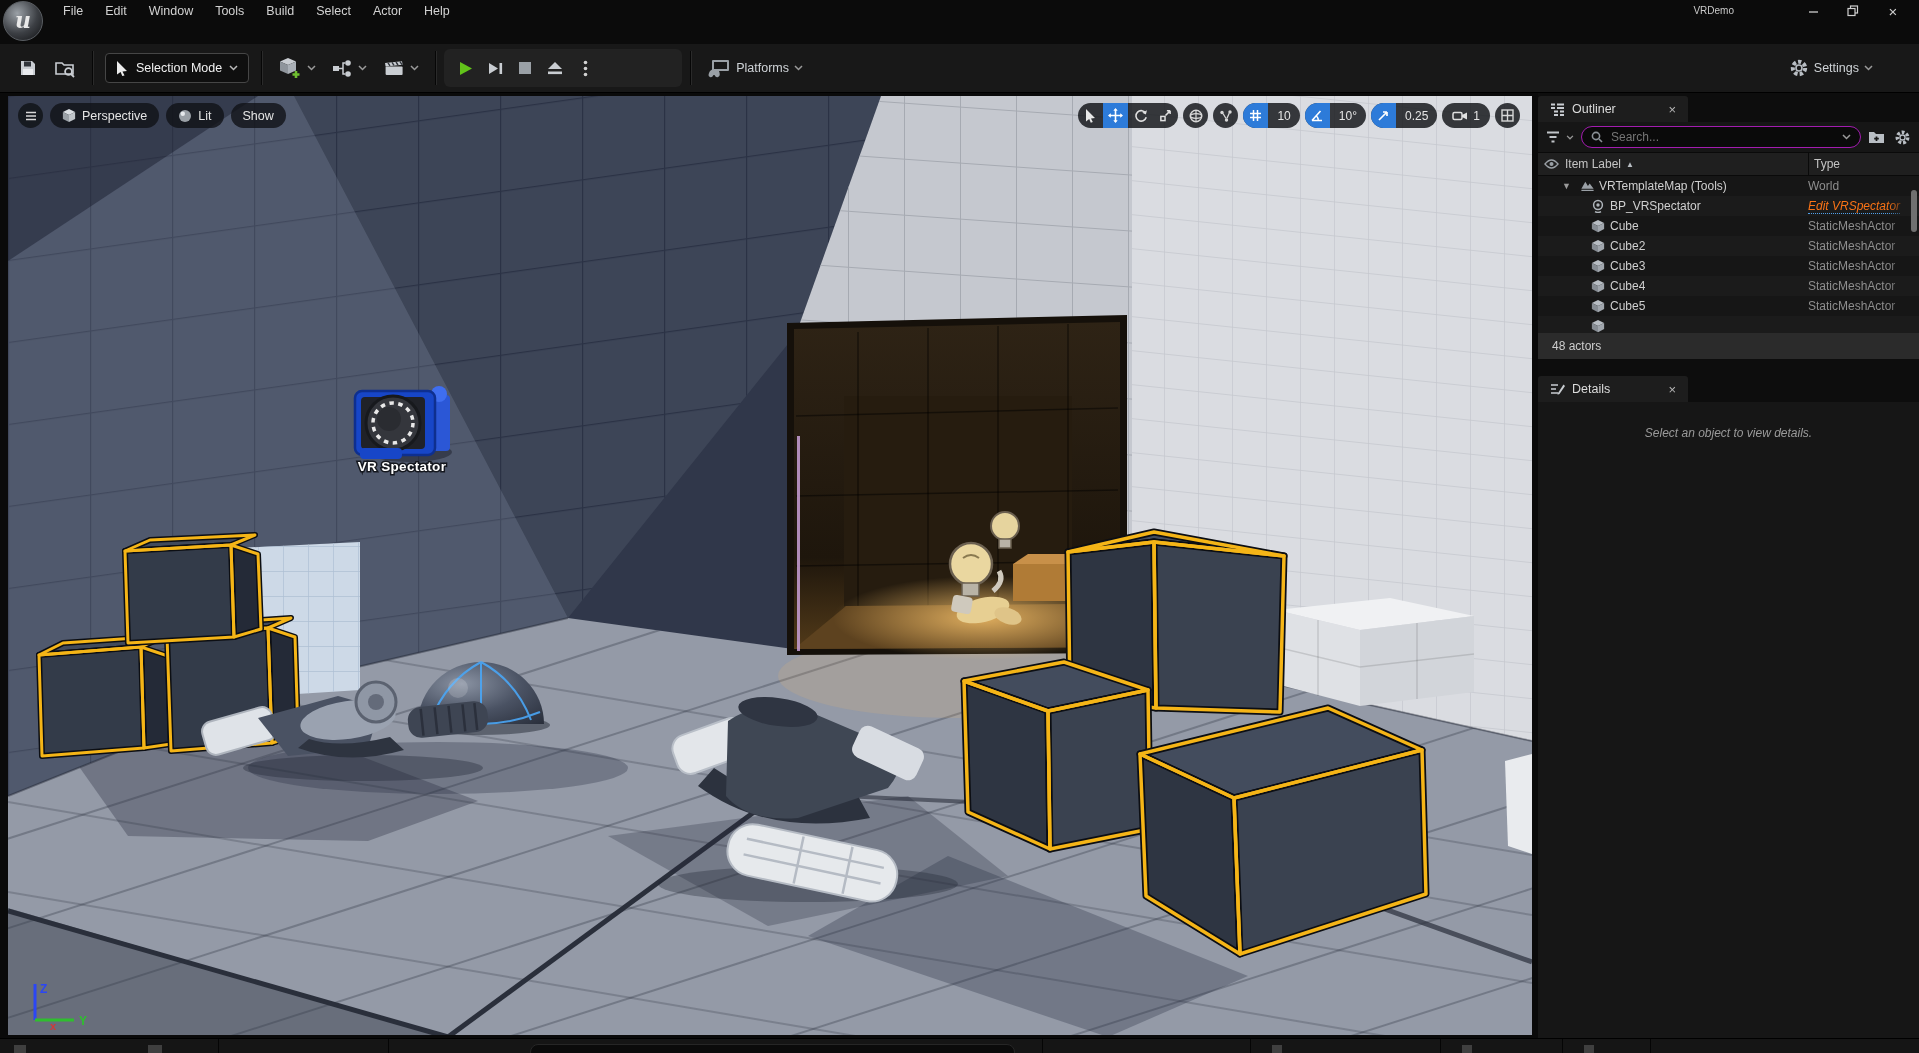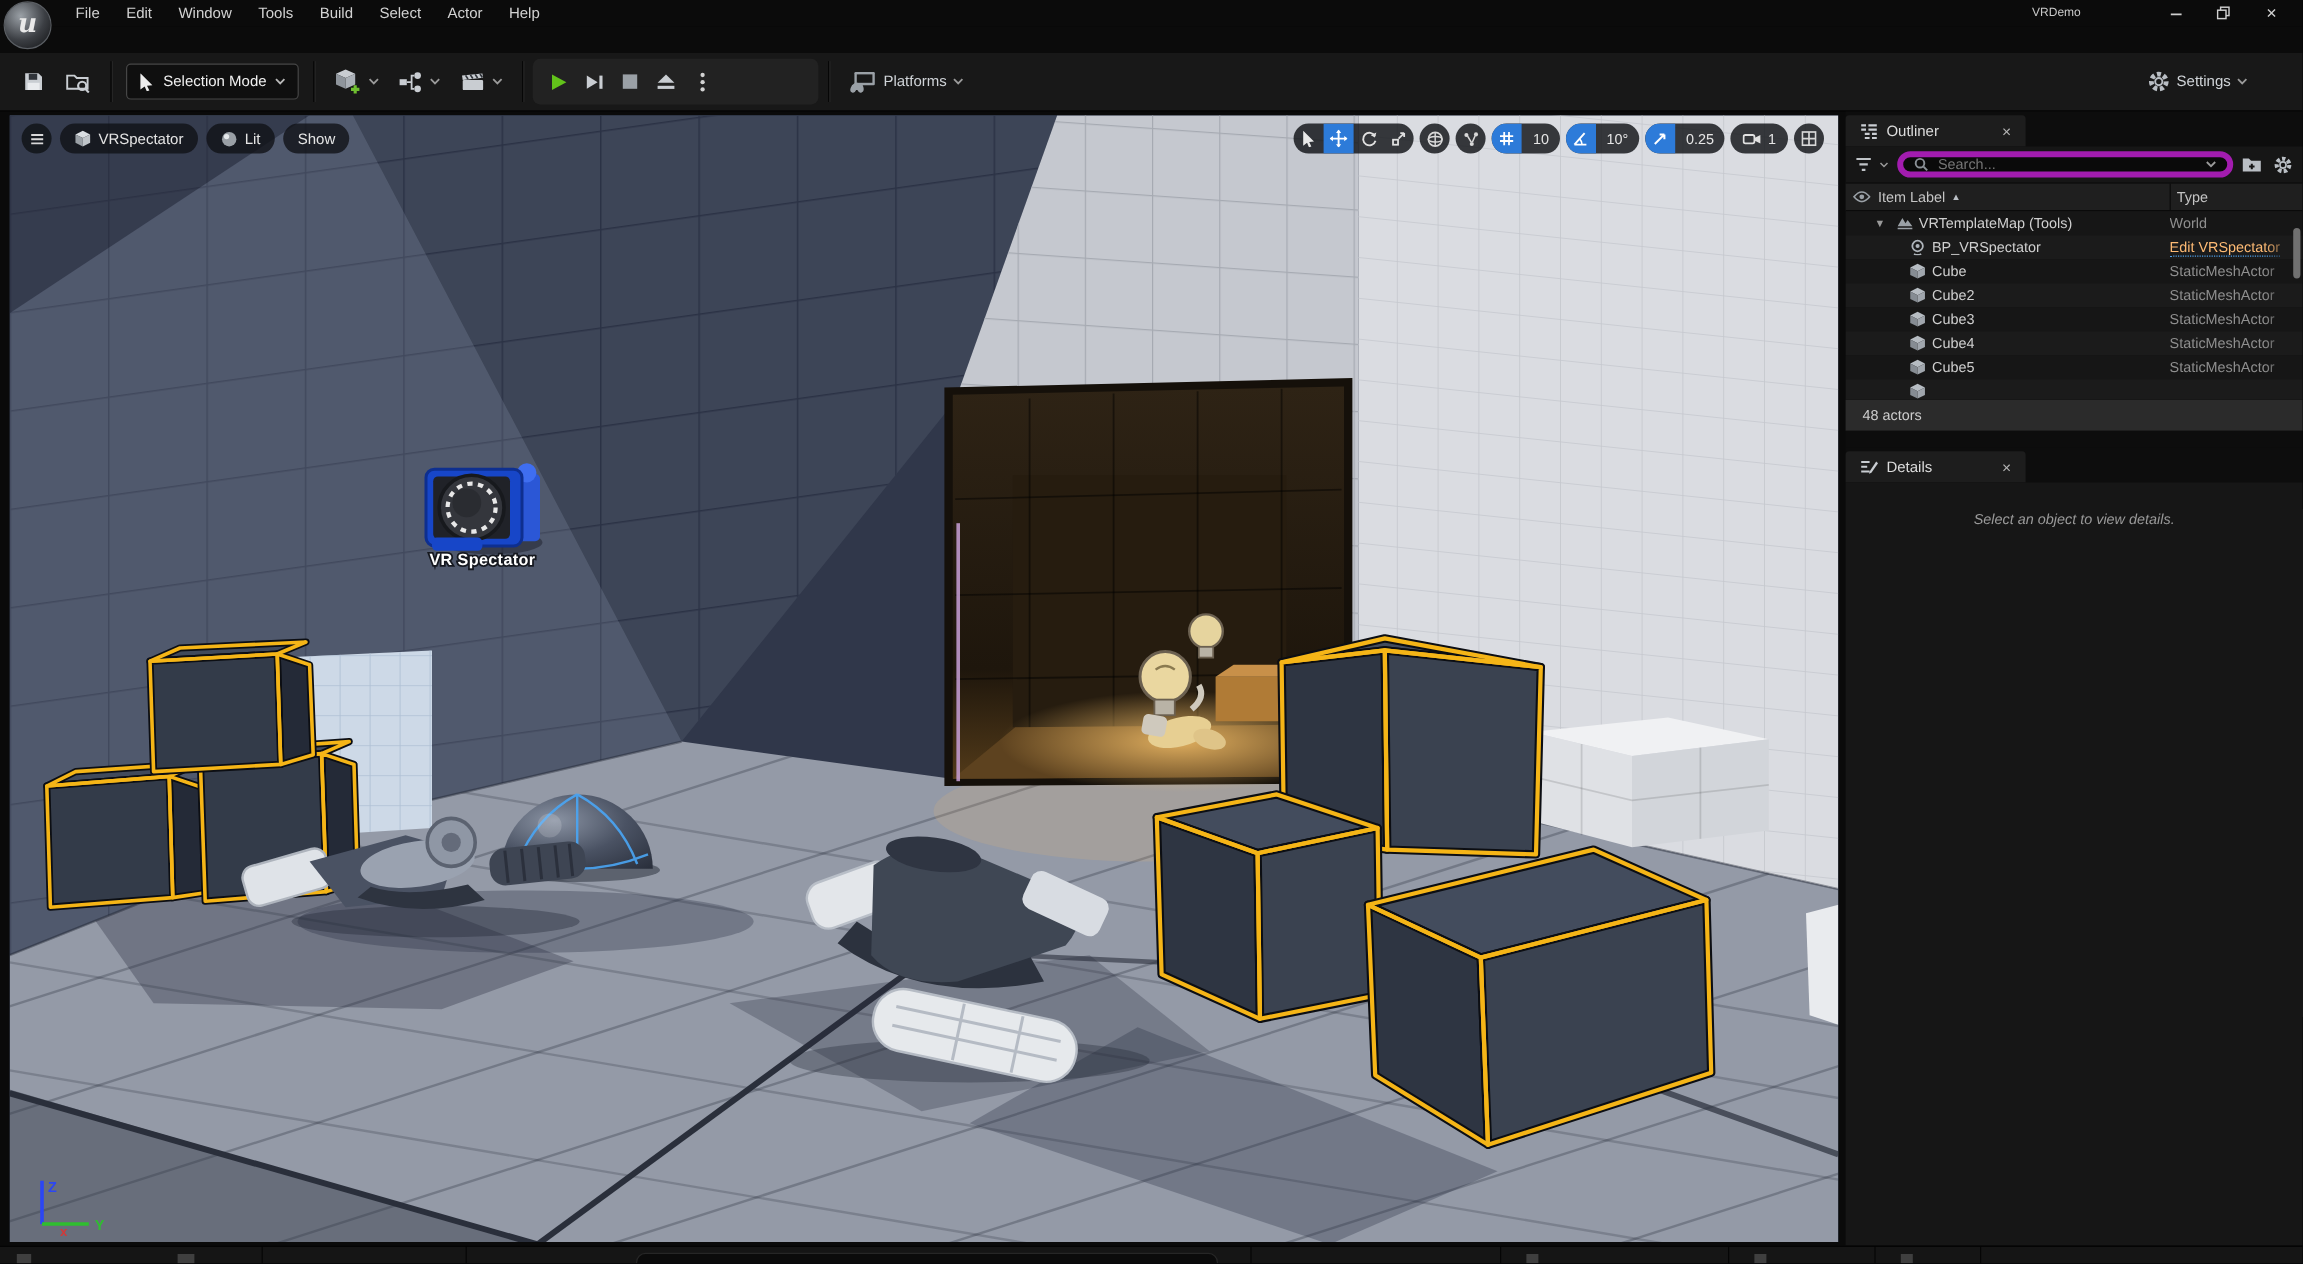--- a/index.html
+++ b/index.html
@@ -55,41 +55,41 @@
     background:rgba(16,18,22,.82);color:#e5e5e5;font-size:12px;}
 
   
   .rpanel{position:absolute;left:1538px;top:93px;width:381px;height:945px;background:#0d0d0d;display:flex;flex-direction:column;}
   .ptabs{height:29px;display:flex;align-items:flex-end;background:#0d0d0d;}
   .ptab{height:26px;background:#1d1d1d;border-radius:3px 3px 0 0;display:flex;align-items:center;gap:7px;
     padding:0 12px;font-size:12.5px;color:#dcdcdc;min-width:150px;}
   .tclose{margin-left:auto;color:#b5b5b5;font-size:13px;padding-left:16px;}
   .out-toolbar{height:30px;background:#161616;display:flex;align-items:center;padding:0 6px;gap:5px;}
   .icon-btn{display:flex;align-items:center;justify-content:center;padding:0 2px;height:24px;}
-  .searchbox{flex:1;height:22px;border-radius:11px;background:#0a0a0a;border:5px solid #a21caf;
+  .searchbox{flex:1;height:22px;border-radius:11px;background:#0a0a0a;border:1px solid #a21caf;
     display:flex;align-items:center;padding:0 9px;gap:6px;}
   .searchbox input{flex:1;background:transparent;border:none;outline:none;color:#9a9a9a;font-size:12px;min-width:0;}
   .out-header{height:24px;background:#1f1f1f;border-top:1px solid #0a0a0a;border-bottom:1px solid #0a0a0a;
     display:flex;align-items:center;position:relative;font-size:12px;color:#c4c4c4;}
   .oh-eye{width:27px;display:flex;justify-content:center;}
   .oh-label{display:flex;align-items:center;gap:5px;}
   .oh-sort{font-size:8px;color:#b9bec4;}
   .oh-type{position:absolute;left:270px;top:0;height:100%;display:flex;align-items:center;
     border-left:1px solid #0a0a0a;padding-left:5px;width:111px;}
   .out-rows{height:157px;overflow:hidden;position:relative;background:#141414;}
   .out-row{height:20px;display:flex;align-items:center;position:relative;font-size:12px;background:#161616;}
   .out-row.alt{background:#1b1b1b;}
   .row-left{display:flex;align-items:center;gap:4px;overflow:hidden;white-space:nowrap;}
   .caret{color:#9a9a9a;font-size:9px;width:13px;}
   .row-icon{display:flex;width:16px;justify-content:center;}
   .row-label{color:#cfcfcf;}
   .row-type{position:absolute;left:270px;top:0;height:100%;display:flex;align-items:center;width:102px;
     overflow:hidden;white-space:nowrap;color:#8e8e8e;font-size:12px;
     -webkit-mask-image:linear-gradient(to right,#000 78%,transparent);mask-image:linear-gradient(to right,#000 78%,transparent);}
-  .type-link{color:#fdba74;border-bottom:1px dotted #4fa0ea;}
+  .type-link{color:#f97316;border-bottom:1px dotted #4fa0ea;font-style:italic;}
   .vscroll{position:absolute;right:2px;top:14px;width:6px;height:42px;border-radius:3px;background:#707070;}
   .out-footer{height:26px;background:#2b2b2b;display:flex;align-items:center;padding-left:14px;
     font-size:12px;color:#cdcdcd;}
   .panel-gap{height:14px;background:#0d0d0d;}
   .details-body{flex:1;background:#161616;}
   .details-empty{margin-top:24px;text-align:center;font-style:italic;color:#9a9a9a;font-size:12px;}
 
   
   .statusbar{position:absolute;left:0;top:1038px;width:1919px;height:15px;background:#151515;border-top:1px solid #000;overflow:hidden;}
   .sb-glyph{position:absolute;top:6px;background:#3f3f3f;}
@@ -525,21 +525,21 @@
         <svg width="12" height="10" viewBox="0 0 12 10">
             <path d="M1 1.5 H11 M1 5 H11 M1 8.5 H11" stroke="#d8d8d8" stroke-width="1.6"></path>
           </svg>
       </button>
       <button class="vpill">
         <svg width="14" height="15" viewBox="0 0 16 17">
             <path d="M8 1 L15 4.5 L8 8 L1 4.5 Z" fill="#dadee2"></path>
             <path d="M1 4.5 L8 8 V16 L1 12.5 Z" fill="#9aa0a6"></path>
             <path d="M15 4.5 L8 8 V16 L15 12.5 Z" fill="#bfc4c9"></path>
           </svg>
-        <span>VRSpectator</span>
+        <span>Perspective</span>
       </button>
       <button class="vpill">
         <svg width="14" height="14" viewBox="0 0 14 14">
             <circle cx="7" cy="7" r="6" fill="#9aa0a6"></circle>
             <circle cx="4.8" cy="4.8" r="2.2" fill="#e6e9ec"></circle>
           </svg>
         <span>Lit</span>
       </button>
       <button class="vpill">
         <span>Show</span>

